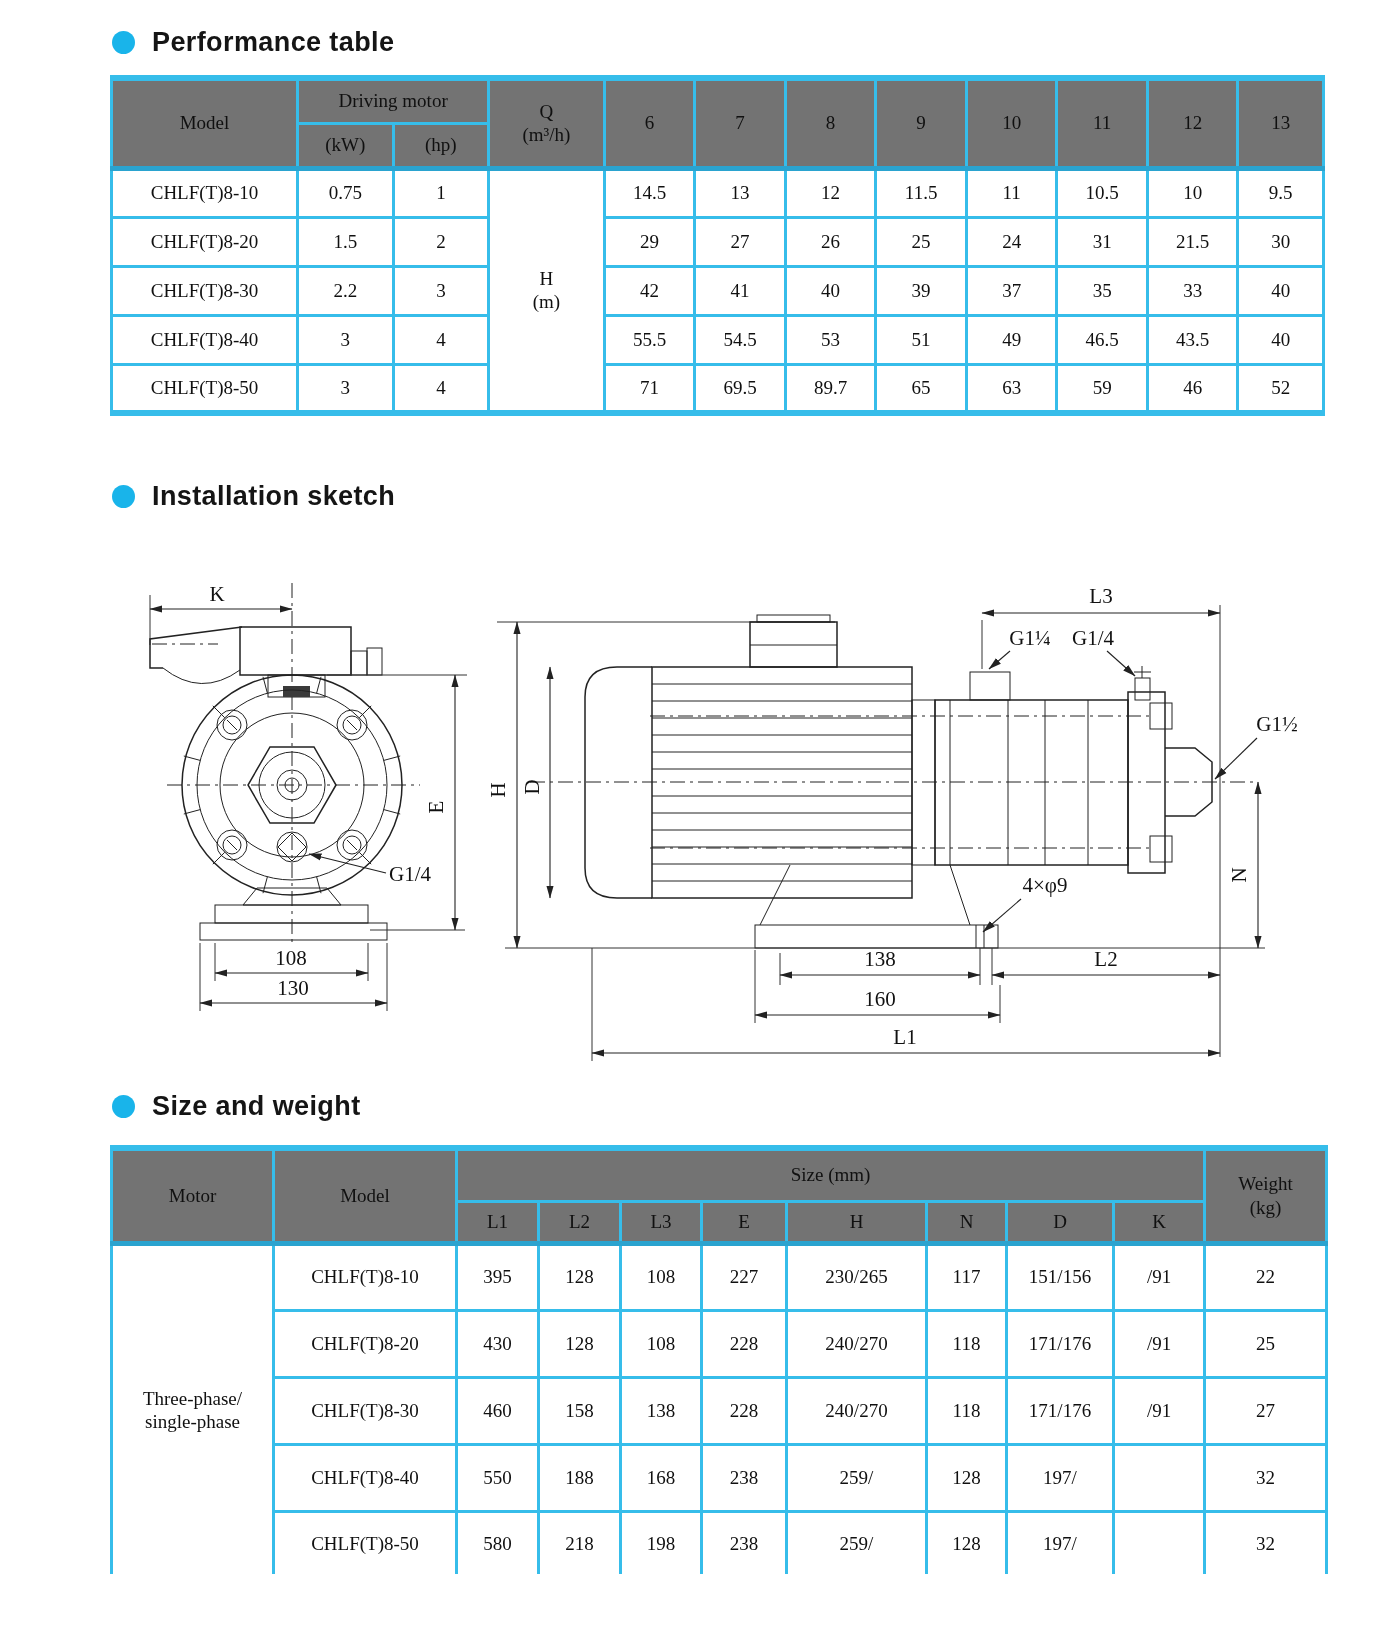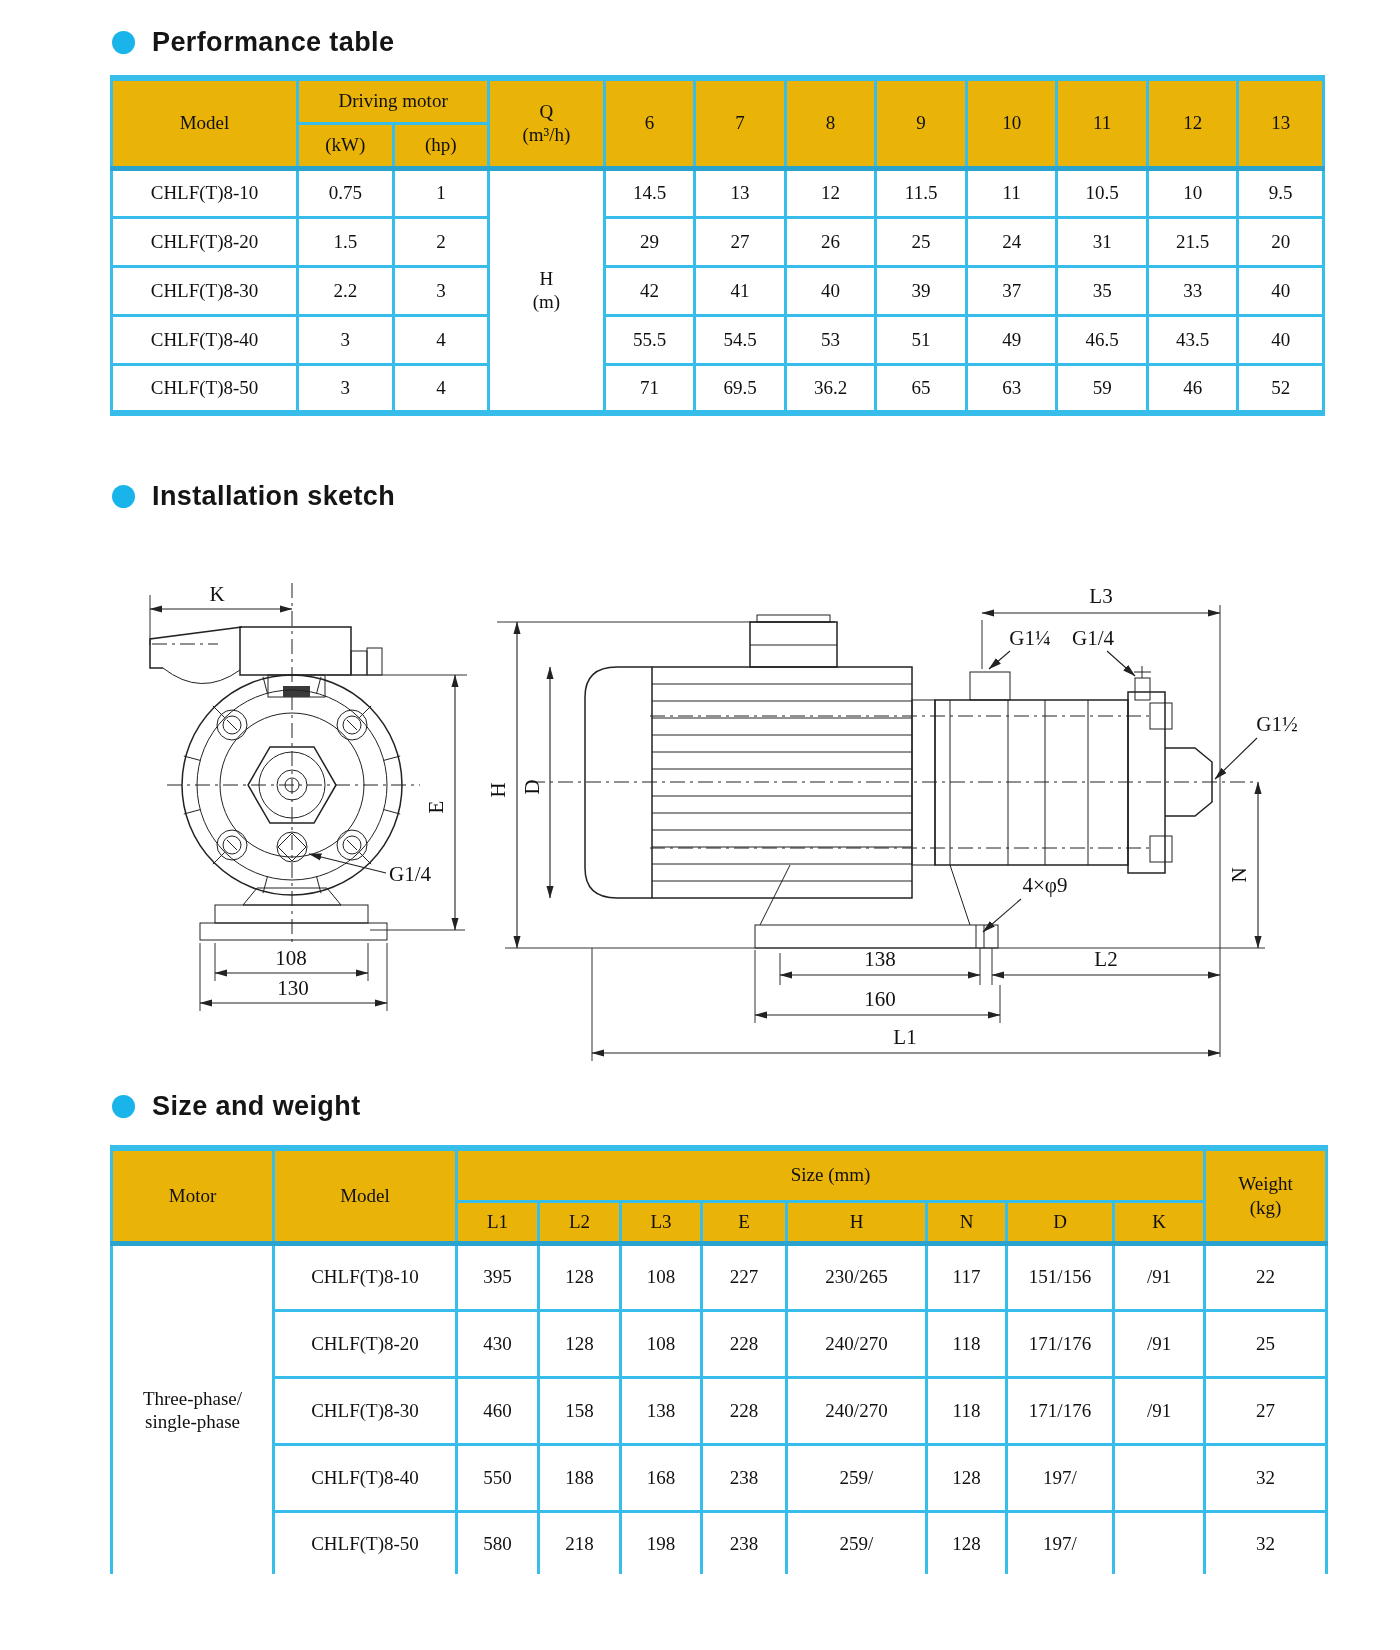--- a/index.html
+++ b/index.html
@@ -11,21 +11,21 @@
        font-family:"Liberation Sans",sans-serif;font-weight:bold;font-size:27px;
        color:#151515;letter-spacing:.4px;}
   .dot{width:23px;height:23px;border-radius:50%;background:#19b4ea;flex:0 0 auto;}
 
   
   table.dtable{border-collapse:collapse;table-layout:fixed;width:1215px;
        font-family:"Liberation Serif",serif;font-size:19px;color:#101010;
        border-top:6px solid #36bdea;border-bottom:6px solid #36bdea;}
   table.dtable th, table.dtable td{border:3px solid #36bdea;text-align:center;
        vertical-align:middle;padding:0;font-weight:normal;overflow:hidden;}
-  table.dtable thead th{background:#eab308;}
+  table.dtable thead th{background:#737373;}
   table.dtable thead th[rowspan="2"], table.dtable thead tr.hlast th{
        border-bottom:5px solid #2aa3cf;}
   .pre{white-space:pre-line;line-height:1.25;}
 
   .tblwrap{position:absolute;left:110px;}
 
   
   #sketch{position:absolute;left:105px;top:545px;}
   .ln{stroke:#222;stroke-width:1.5;fill:none;}
   .thin{stroke:#222;stroke-width:1;fill:none;}
@@ -101,21 +101,21 @@
             <td>CHLF(T)8-20</td>
             <td>1.5</td>
             <td>2</td>
             <td>29</td>
             <td>27</td>
             <td>26</td>
             <td>25</td>
             <td>24</td>
             <td>31</td>
             <td>21.5</td>
-            <td>20</td>
+            <td>30</td>
           </tr>
           <tr style="height: 49px;">
             <td>CHLF(T)8-30</td>
             <td>2.2</td>
             <td>3</td>
             <td>42</td>
             <td>41</td>
             <td>40</td>
             <td>39</td>
             <td>37</td>
@@ -135,21 +135,21 @@
             <td>46.5</td>
             <td>43.5</td>
             <td>40</td>
           </tr>
           <tr style="height: 49px;">
             <td>CHLF(T)8-50</td>
             <td>3</td>
             <td>4</td>
             <td>71</td>
             <td>69.5</td>
-            <td>36.2</td>
+            <td>89.7</td>
             <td>65</td>
             <td>63</td>
             <td>59</td>
             <td>46</td>
             <td>52</td>
           </tr>
         </tbody>
     </table>
   </div>
 

